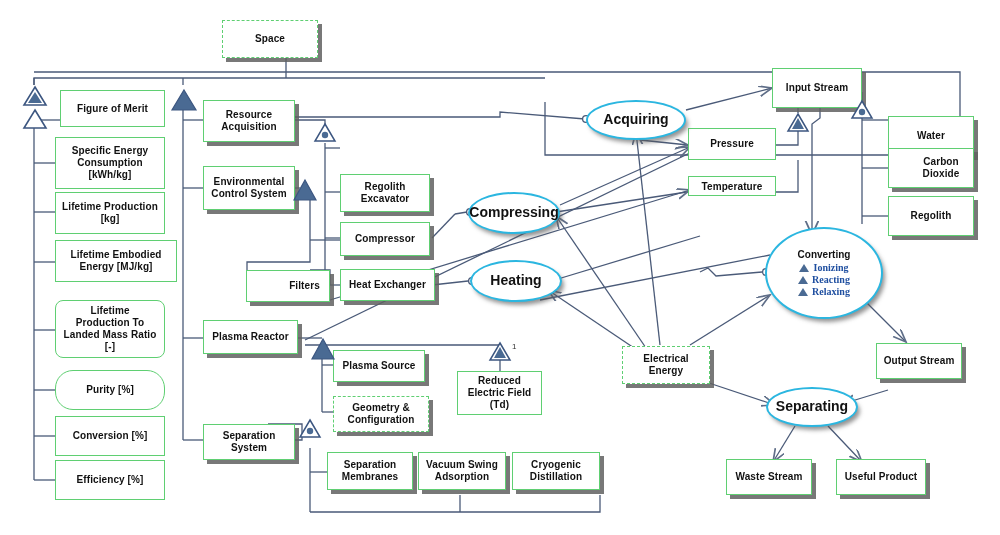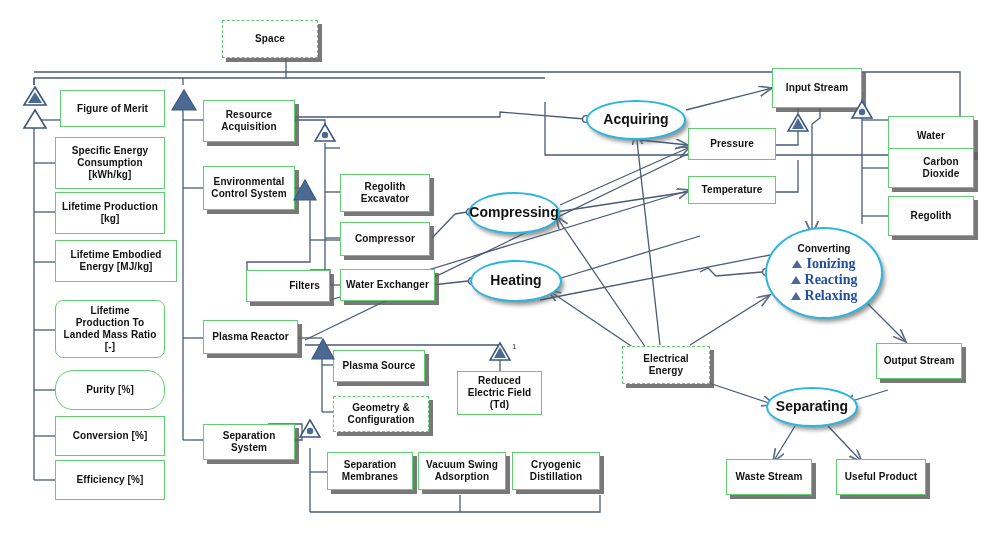--- a/index.html
+++ b/index.html
@@ -67,21 +67,21 @@
     z-index: 6;
     box-shadow: 3px 4px 4px -1px rgba(90,90,90,0.65);
   }
   .ellipse.big { font-size: 10px; }
   .ell-title { display:block; margin-bottom: 2px; }
   .sub-row {
     display: flex;
     align-items: center;
     gap: 4px;
     font-family: "Liberation Serif", serif;
-    font-size: 14px;
+    font-size: 10px;
     font-weight: bold;
     color: #1f4fa0;
     margin: 1px 0;
     line-height: 1;
   }
   .sub-tri {
     width: 0; height: 0;
     border-left: 5px solid transparent;
     border-right: 5px solid transparent;
     border-bottom: 8px solid #4a6a93;
@@ -321,21 +321,21 @@
   </div>
 
   <div class="node shadow" style="left:340px;top:174px;width:90px;height:38px;">
     <span class="lbl">Regolith
 Excavator</span>
   </div>
   <div class="node shadow" style="left:340px;top:222px;width:90px;height:34px;">
     <span class="lbl">Compressor</span>
   </div>
   <div class="node shadow" style="left:340px;top:269px;width:95px;height:32px;">
-    <span class="lbl">Water Exchanger</span>
+    <span class="lbl">Heat Exchanger</span>
   </div>
   <div class="node shadow" style="left:333px;top:350px;width:92px;height:32px;">
     <span class="lbl">Plasma Source</span>
   </div>
   <div class="node dashed shadow" style="left:333px;top:396px;width:96px;height:36px;">
     <span class="lbl">Geometry &amp;
 Configuration</span>
   </div>
   <div class="node" style="left:457px;top:371px;width:85px;height:44px;">
     <span class="lbl">Reduced
@@ -382,21 +382,21 @@
   <div class="ellipse" style="left:766px;top:387px;width:92px;height:40px;">
     <span class="ell-title">Separating</span>
   </div>
 
   <div class="node shadow" style="left:772px;top:68px;width:90px;height:40px;">
     <span class="lbl">Input Stream</span>
   </div>
   <div class="node" style="left:688px;top:128px;width:88px;height:32px;">
     <span class="lbl">Pressure</span>
   </div>
-  <div class="node" style="left:688px;top:176px;width:88px;height:28px;">
+  <div class="node" style="left:688px;top:176px;width:88px;height:20px;align-items:flex-end;">
     <span class="lbl">Temperature</span>
   </div>
   <div class="node shadow" style="left:888px;top:100px;width:86px;height:40px;margin-top:16px;">
     <span class="lbl">Water</span>
   </div>
   <div class="node shadow" style="left:888px;top:148px;width:86px;height:40px;padding-left:23px;">
     <span class="lbl">Carbon Dioxide</span>
   </div>
   <div class="node shadow" style="left:888px;top:196px;width:86px;height:40px;">
     <span class="lbl">Regolith</span>

